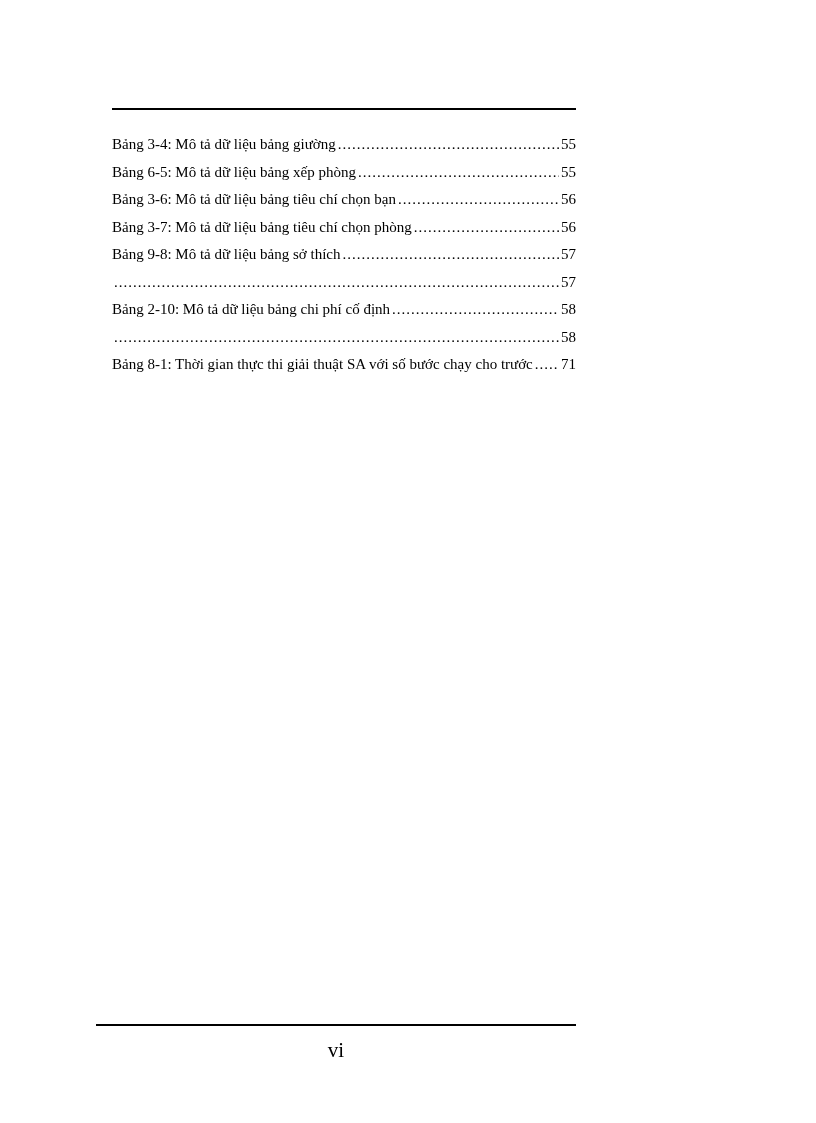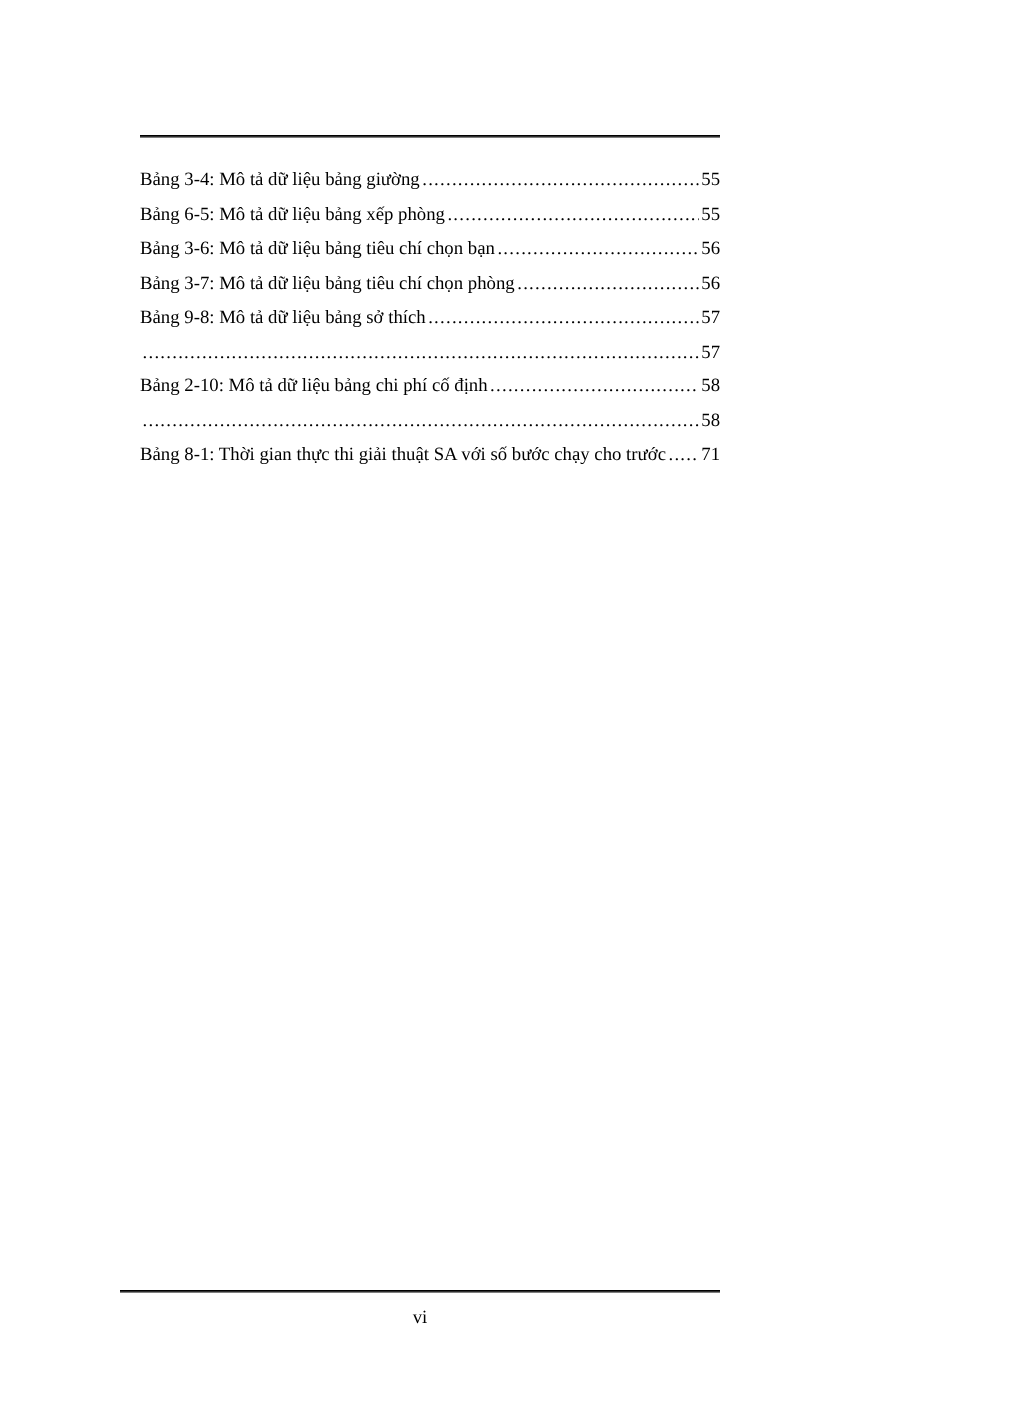--- a/index.html
+++ b/index.html
@@ -57,21 +57,21 @@
       bottom: 60px;
       text-align: center;
     }
     .bottom-rule {
       border-top: 1px solid #000;
       height: 2px;
       border-bottom: 1px solid #000;
       margin-bottom: 6px;
     }
     .page-number {
-      font-size: 15px;
+      font-size: 21px;
       margin-top: 12px;
     }
   </style>
 </head>
 <body>
 
 <div class="page">
   <div class="top-rule"></div>
 
   <div class="toc">

